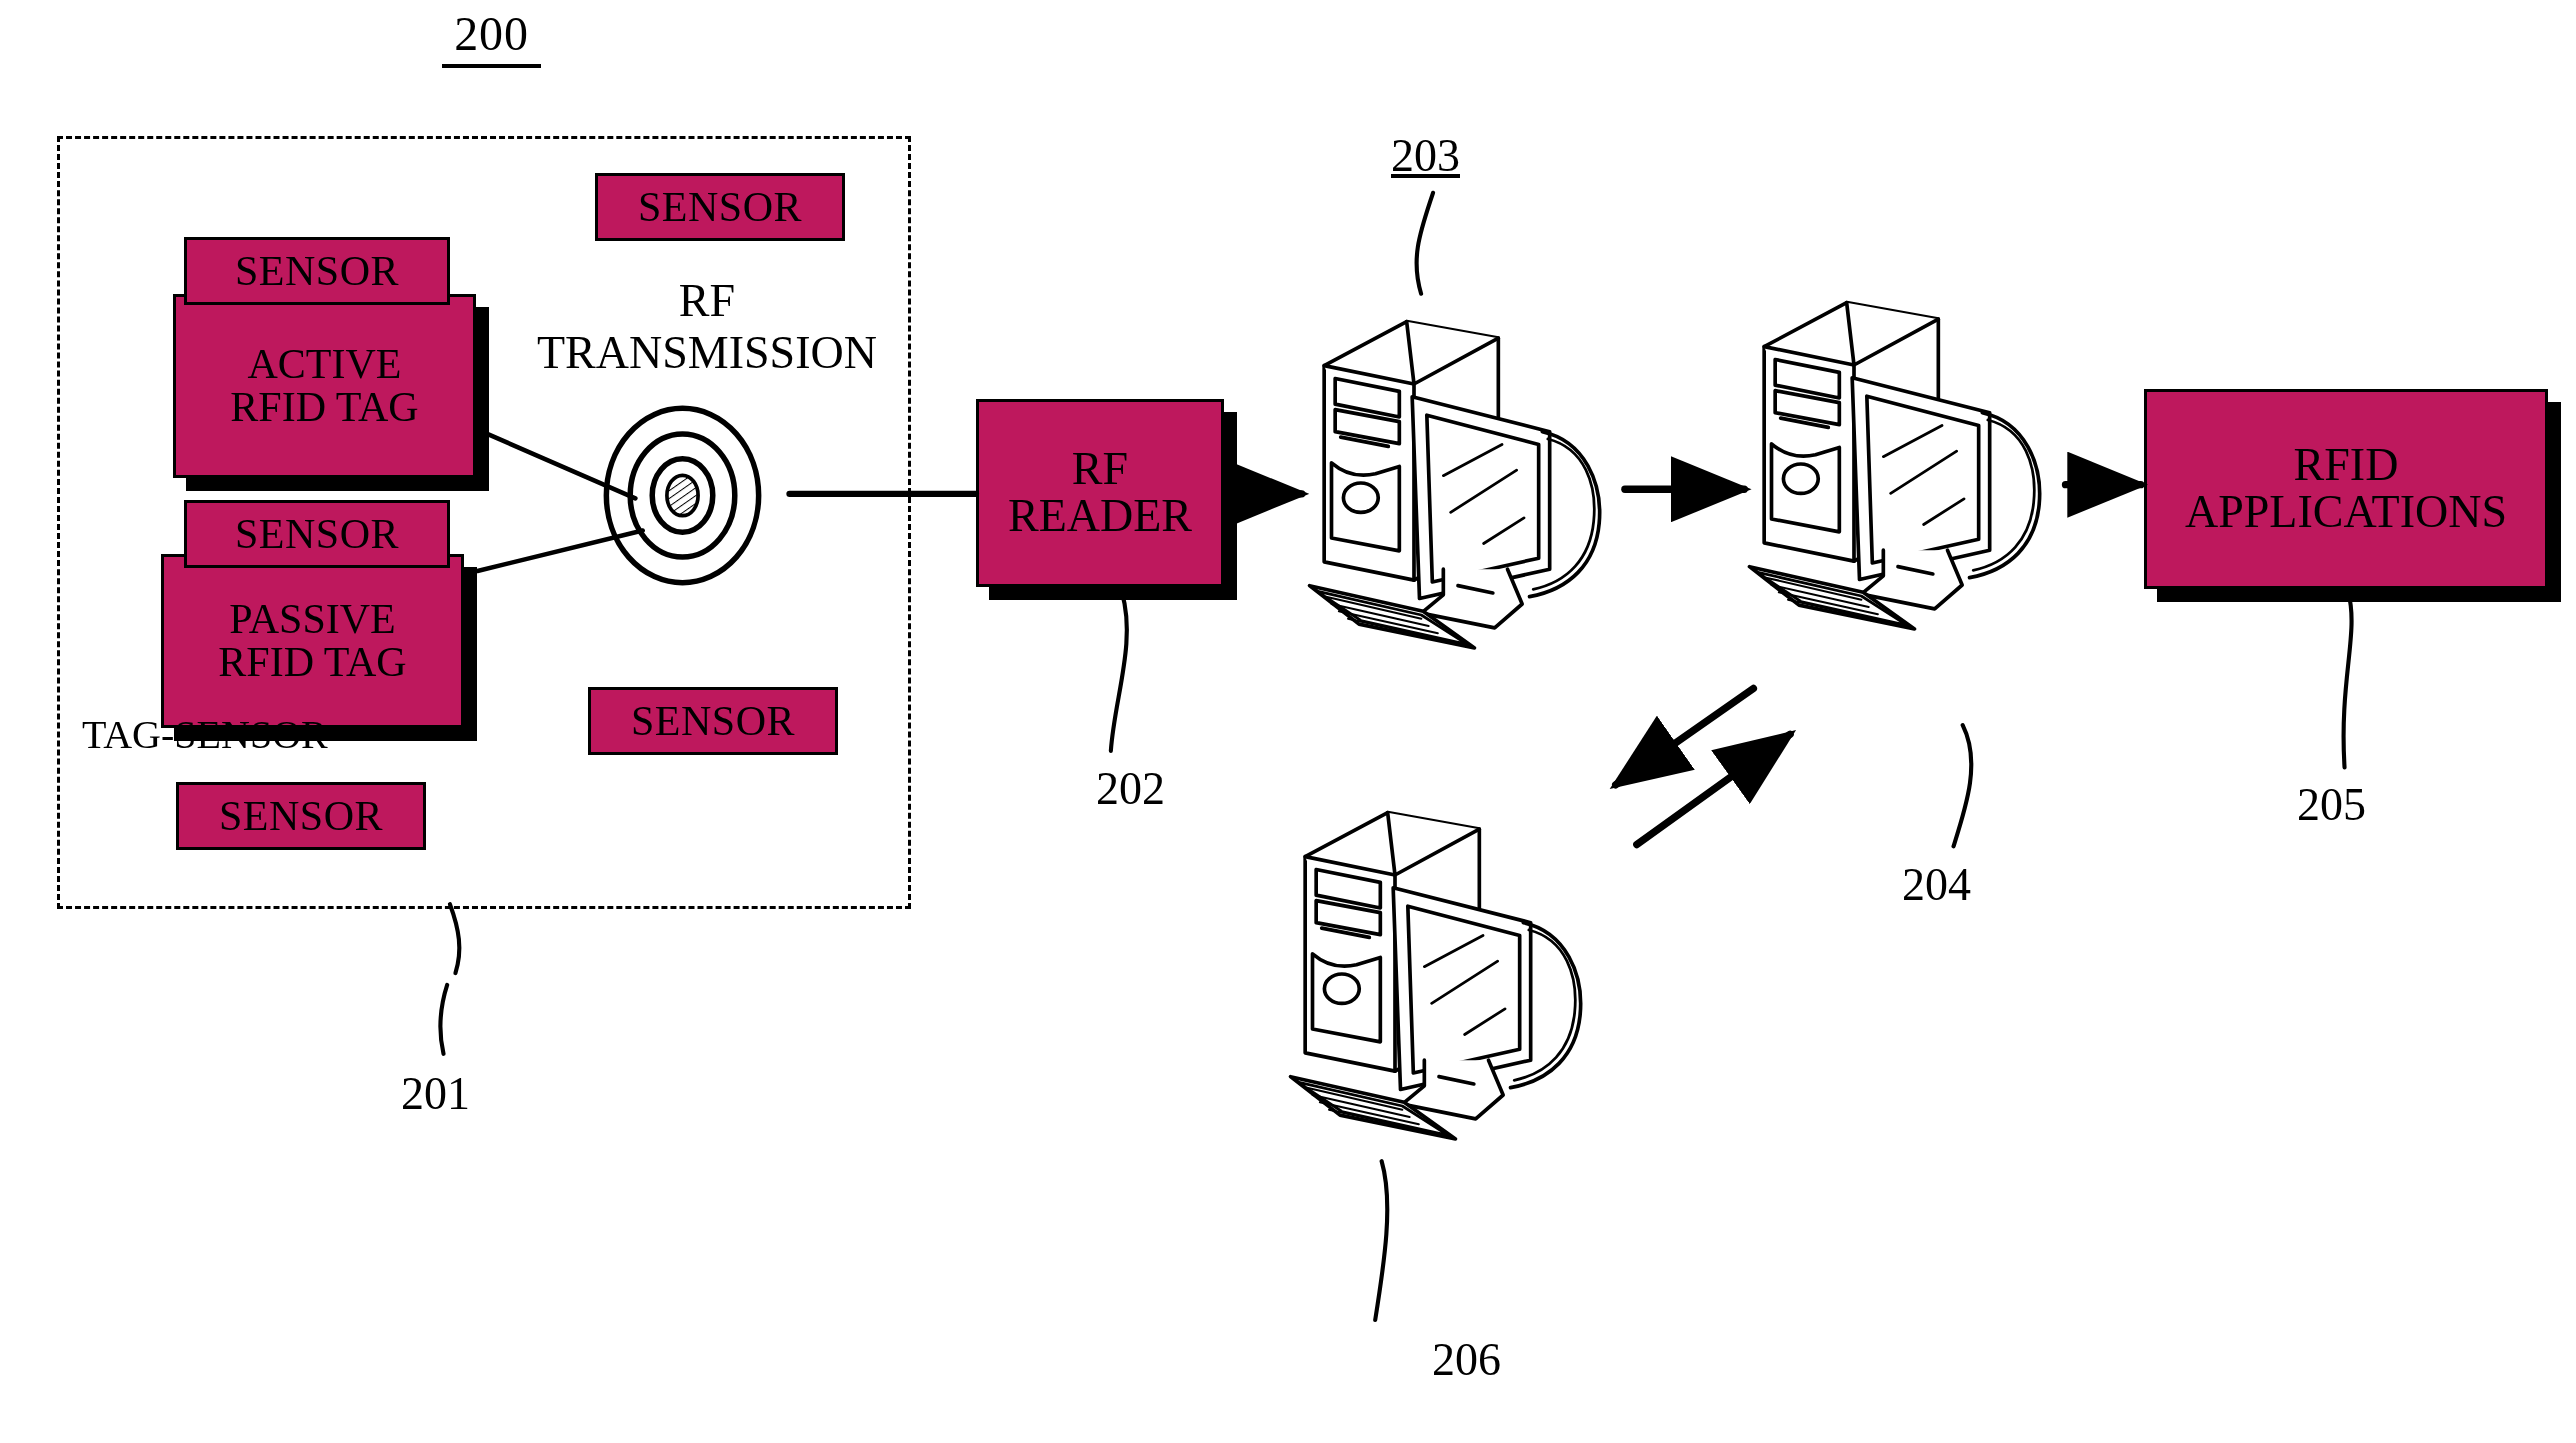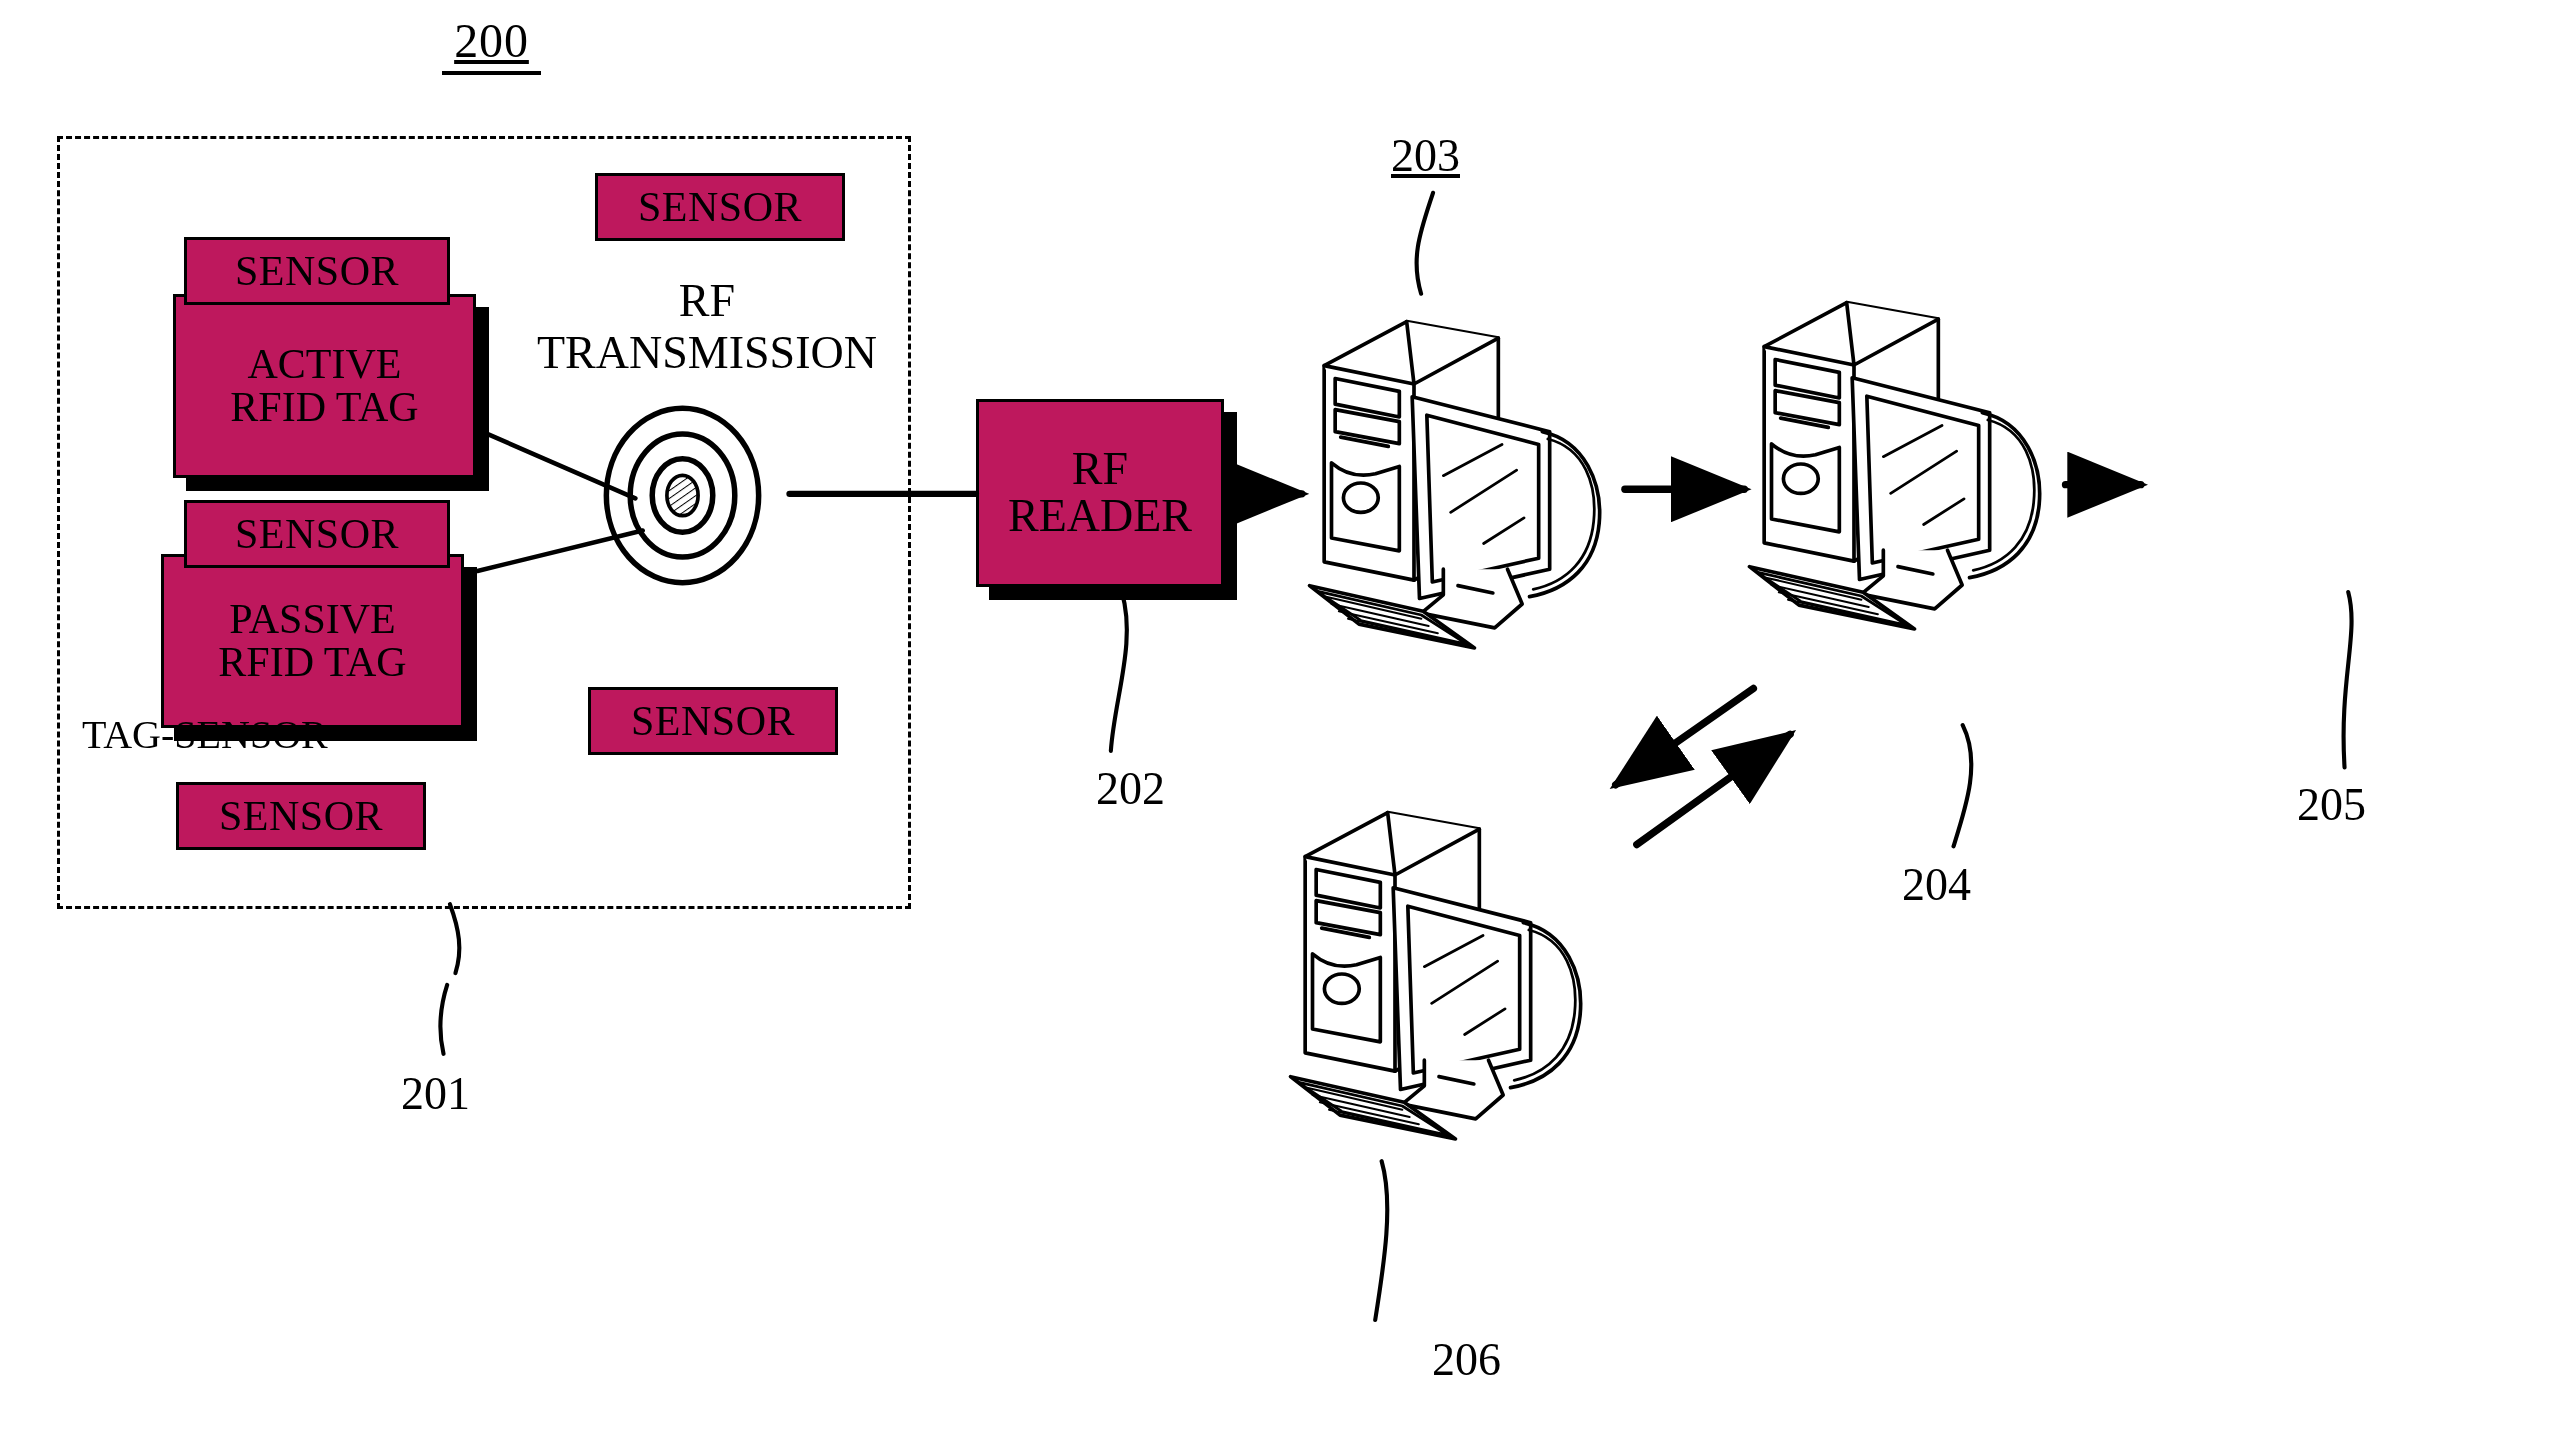--- a/index.html
+++ b/index.html
@@ -24,21 +24,21 @@
   .abs { position: absolute; }
 
   
   #figure-number {
     left: 418px; top: 0px;
     width: 147px;
     text-align: center;
     font-size: 48px;
     letter-spacing: 0.9px;
   }
-  #figure-number .num { display: block; line-height: 1.0; padding-top: 17px; text-decoration: underline;}
+  #figure-number .num { display: block; line-height: 1.0; padding-top: 10px;}
   #figure-number .rule {
     display: block;
     width: 99px;
     height: 4.6px;
     background: #000;
     margin: 5.5px auto 0 auto;
   }
 
   
   #tag-sensor-enclosure {
@@ -187,20 +187,24 @@
       <ellipse cx="115" cy="115" rx="33" ry="40" fill="none" stroke="#000" stroke-width="6"></ellipse>
       <ellipse cx="115" cy="115" rx="17" ry="22" fill="url(#hatch)" stroke="#000" stroke-width="4"></ellipse>
     </svg>
   </div>
 
   <div id="rf-reader-box" class="abs solid-box shadow-box">
     <span class="tagline">RF</span>
     <span class="tagline">READER</span>
   </div>
 
+  <div id="rfid-applications-box" class="abs solid-box shadow-box">
+    <span class="tagline">RFID</span>
+    <span class="tagline">APPLICATIONS</span>
+  </div>
 
   <div id="computer-203" class="abs computer">
     <svg viewBox="0 0 360 400" width="330" height="367">
       <g fill="#fff" stroke="#000" stroke-width="4" stroke-linejoin="round" stroke-linecap="round">
 
         <path d="M22 78 L112 30 L212 48 L212 262 L120 312 L22 292 Z"></path>
         <path d="M22 78 L120 98 L120 312"></path>
         <path d="M112 30 L120 98 L212 48"></path>
         <path d="M34 92 L34 120 L104 134 L104 106 Z"></path>
         <path d="M34 126 L34 150 L104 163 L104 139 Z"></path>

